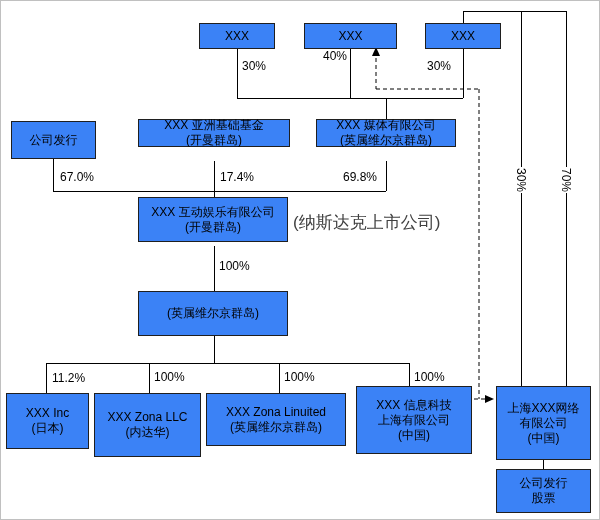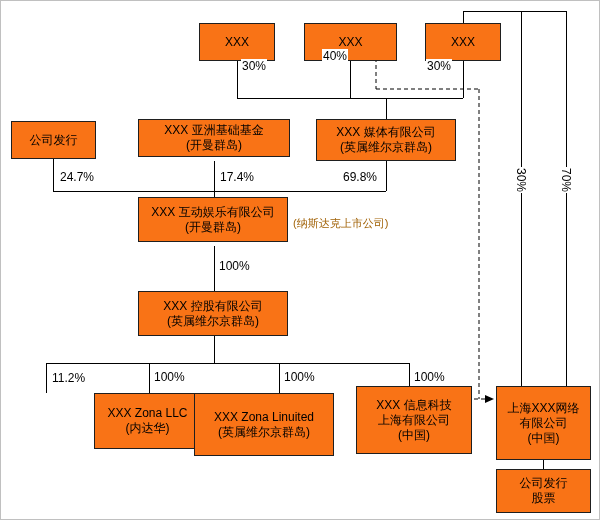--- a/index.html
+++ b/index.html
@@ -4,32 +4,32 @@
 <style>
   * { margin:0; padding:0; box-sizing:border-box; }
   html,body { background:#ffffff; }
   body { font-family:"Liberation Sans","DejaVu Sans",sans-serif; color:#000; }
   .canvas {
     position:relative; width:600px; height:520px; background:#ffffff;
     border:1px solid #c0c0c0; overflow:hidden;
   }
   svg.wires { position:absolute; left:0; top:0; width:600px; height:520px; }
   .node {
-    position:absolute; background:#f97316; border:1px solid #1f1f1f;
+    position:absolute; background:#3b82f6; border:1px solid #1f1f1f;
     display:flex; flex-direction:column; align-items:center; justify-content:center;
     text-align:center; font-size:12px; line-height:15px; color:#000;
-    padding:18px 2px;
+    padding:12px 2px;
   }
   .pct {
     position:absolute; font-size:12px; line-height:14px; color:#000;
     background:#ffffff; padding:0 1px; white-space:nowrap;
   }
   .rot { transform-origin:0 0; transform:rotate(90deg); }
   .note {
-    position:absolute; font-size:11px; line-height:14px; color:#a16207; white-space:nowrap;
+    position:absolute; font-size:17px; line-height:14px; color:#404040; white-space:nowrap;
   }
 </style>
 </head>
 <body>
 
 <div class="canvas">
 
   <svg class="wires" width="600" height="520" aria-hidden="true">
     <g stroke="#000000" stroke-width="1" shape-rendering="crispEdges">
       <line x1="236" y1="46" x2="236" y2="97"></line>
@@ -82,51 +82,54 @@
   <span class="pct" style="left:321px;top:48px">40%</span>
   <span class="pct" style="left:425px;top:58px">30%</span>
 
   <div class="node" style="left:10px;top:120px;width:85px;height:38px">
     <span>公司发行</span>
   </div>
   <div class="node" style="left:137px;top:118px;width:152px;height:28px">
     <span>XXX 亚洲基础基金</span>
     <span>(开曼群岛)</span>
   </div>
-  <div class="node" style="left:315px;top:118px;width:140px;height:42px">
+  <div class="node" style="left:315px;top:118px;width:140px;height:28px">
     <span>XXX 媒体有限公司</span>
     <span>(英属维尔京群岛)</span>
   </div>
 
-  <span class="pct" style="left:58px;top:169px">24.7%</span>
+  <span class="pct" style="left:58px;top:169px">67.0%</span>
   <span class="pct" style="left:218px;top:169px">17.4%</span>
   <span class="pct" style="left:341px;top:169px">69.8%</span>
 
   <div class="node" style="left:137px;top:196px;width:150px;height:45px">
     <span>XXX 互动娱乐有限公司</span>
     <span>(开曼群岛)</span>
   </div>
   <span class="note" style="left:292px;top:215px">(纳斯达克上市公司)</span>
   <span class="pct" style="left:217px;top:258px">100%</span>
 
   <div class="node" style="left:137px;top:290px;width:150px;height:45px">
-    <span>XXX 控股有限公司</span>
     <span>(英属维尔京群岛)</span>
   </div>
 
   <span class="pct" style="left:50px;top:370px">11.2%</span>
   <span class="pct" style="left:152px;top:369px">100%</span>
   <span class="pct" style="left:282px;top:369px">100%</span>
   <span class="pct" style="left:412px;top:369px">100%</span>
 
-  <div class="node" style="left:93px;top:392px;width:107px;height:56px">
+  <div class="node" style="left:5px;top:392px;width:83px;height:56px">
+    <span>XXX Inc</span>
+    <span>(日本)</span>
+  </div>
+  <div class="node" style="left:93px;top:392px;width:107px;height:64px">
     <span>XXX Zona LLC</span>
     <span>(内达华)</span>
   </div>
-  <div class="node" style="left:193px;top:392px;width:140px;height:63px">
+  <div class="node" style="left:205px;top:392px;width:140px;height:53px">
     <span>XXX Zona Linuited</span>
     <span>(英属维尔京群岛)</span>
   </div>
   <div class="node" style="left:355px;top:385px;width:116px;height:68px">
     <span>XXX 信息科技</span>
     <span>上海有限公司</span>
     <span>(中国)</span>
   </div>
 
   <div class="node" style="left:495px;top:385px;width:95px;height:74px">

